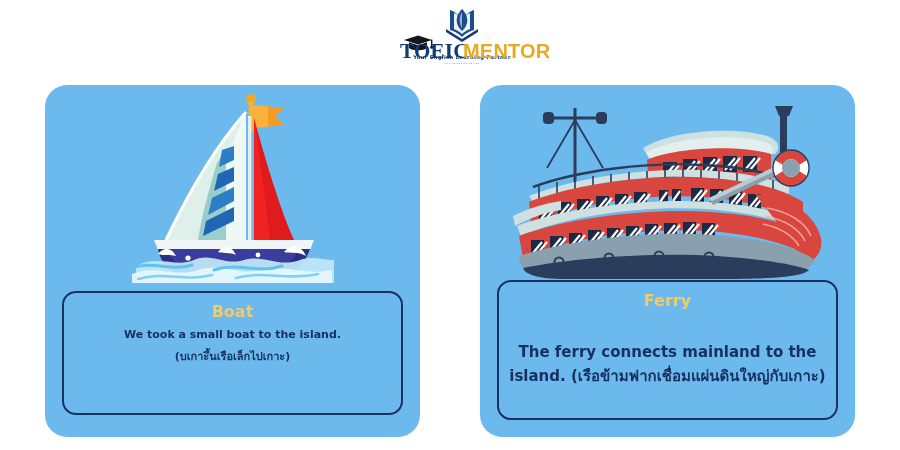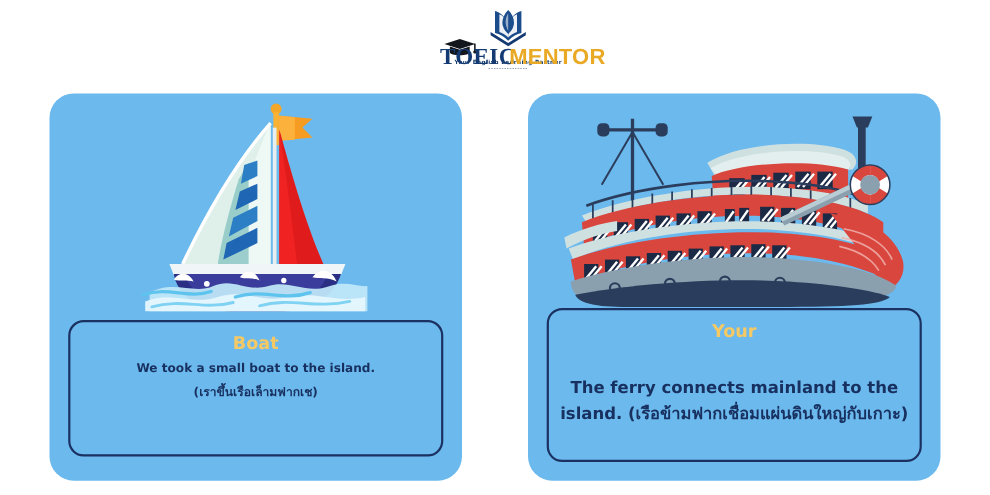--- a/index.html
+++ b/index.html
@@ -202,21 +202,21 @@
           <path d="M100 164 C106 156 114 158 118 167 C112 164 106 166 100 164 Z" fill="#ffffff"></path>
           <circle cx="70" cy="170" r="2.6" fill="#ffffff"></circle>
           <circle cx="140" cy="167" r="2.4" fill="#ffffff"></circle>
         </g>
       </svg>
     </div>
 
     <div class="textbox">
       <div class="term">Boat</div>
       <div class="sentence">We took a small boat to the island.</div>
-      <div class="sentence">(เราขึ้นเรือเล็ามฟากเช)</div>
+      <div class="sentence">(บเกาะึ้นเรือเล็กไปเกาะ)</div>
     </div>
   </div>
 
   <div class="card right">
 
     <div class="illus">
       <svg width="330" height="190" viewBox="0 0 330 190" xmlns="http://www.w3.org/2000/svg">
 
         <g stroke="#2b3d5c" fill="none">
           <line x1="72" y1="18" x2="72" y2="96" stroke-width="3"></line>
@@ -393,17 +393,17 @@
           <path d="M272 70 A18 18 0 0 1 288 60 L288 69 A9 9 0 0 0 280 75 Z" fill="#d9463e"></path>
           <circle cx="288" cy="78" r="9" fill="#8aa0ae"></circle>
           <circle cx="288" cy="78" r="18" fill="none" stroke="#2b3d5c" stroke-width="1.4"></circle>
         </g>
 
         <path d="M10 126 C26 118 44 113 58 111 L58 120 C44 122 26 128 12 136 Z" fill="#cfe0e0"></path>
       </svg>
     </div>
 
     <div class="textbox">
-      <div class="term">Your</div>
+      <div class="term">Ferry</div>
       <div class="sentence">The ferry connects mainland to the island. (เรือข้ามฟากเชื่อมแผ่นดินใหญ่กับเกาะ)</div>
     </div>
   </div>
 </div>
 
 </body></html>

